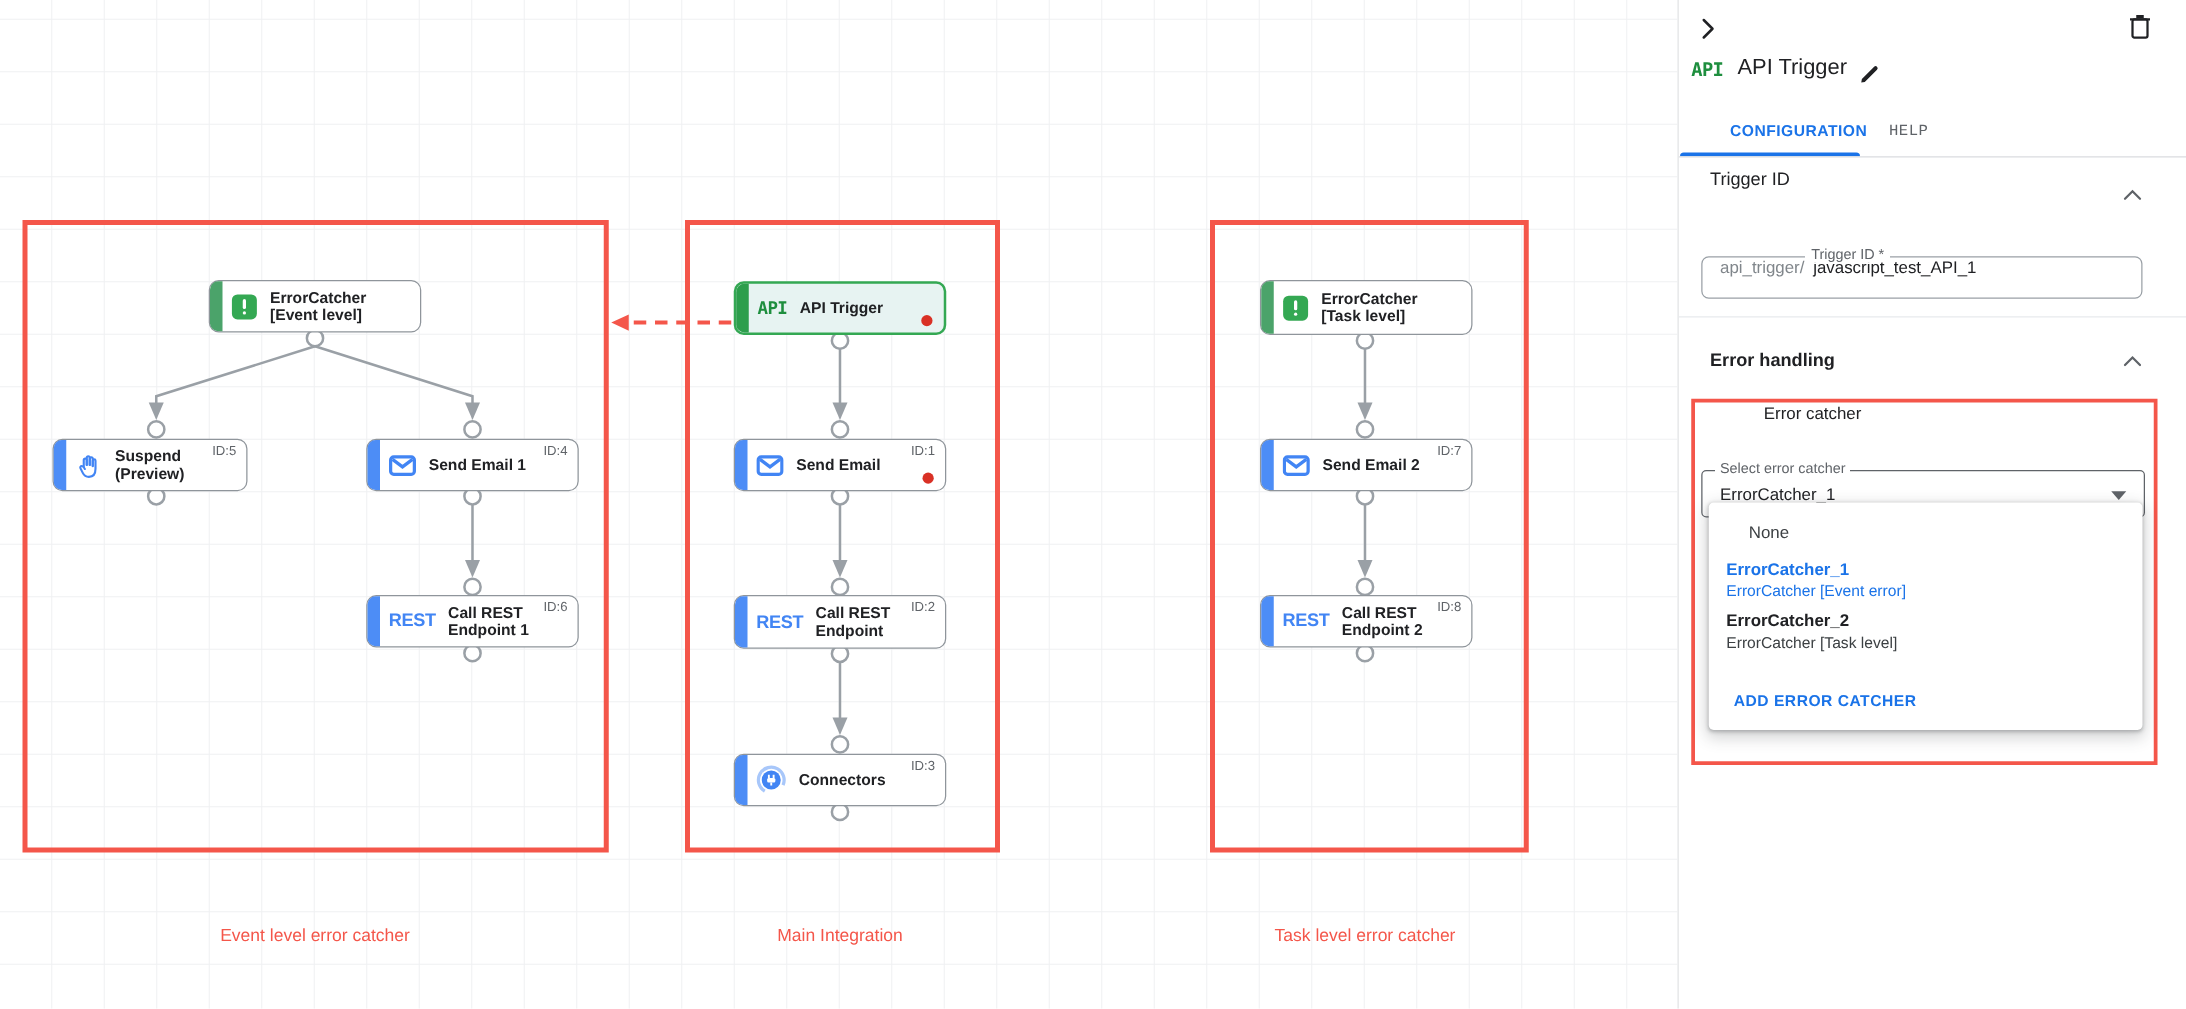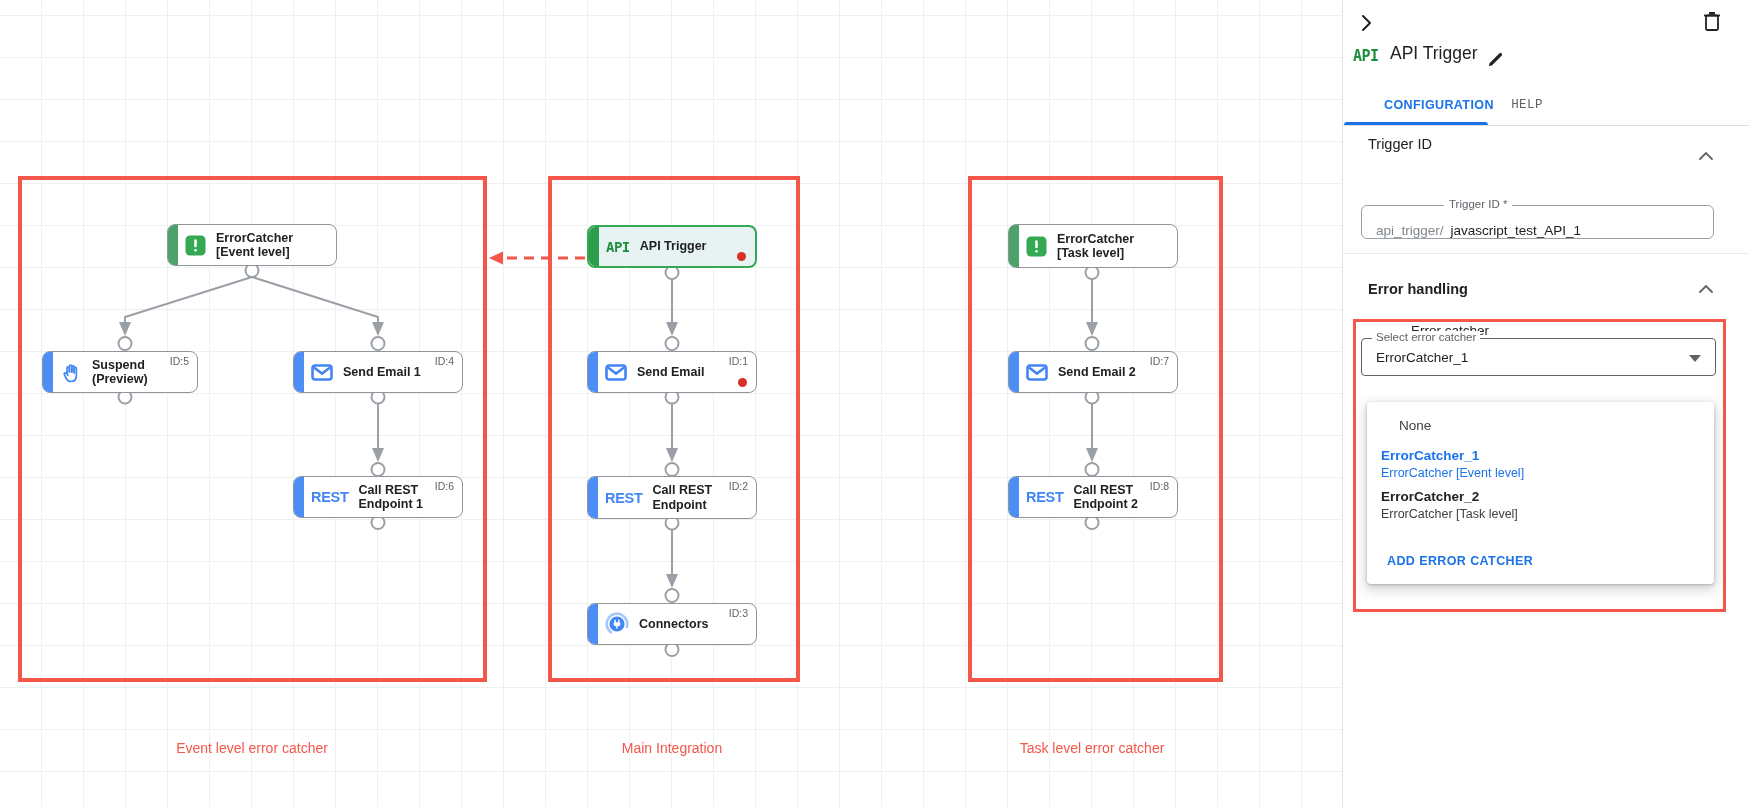--- a/index.html
+++ b/index.html
@@ -57,29 +57,29 @@
   .p-tab.active { color:#1a73e8;padding-left:40px; }
   .p-tab.inactive { color:#5f6368; font-weight:400; }
   .p-tab-underline { position:absolute; left:1px; top:122px; width:144px; height:3px; background:#1a73e8; border-radius:3px 3px 0 0; }
   .p-tabline { position:absolute; left:0; top:125px; width:407px; height:1px; background:#dadce0; }
   .p-sect-h { position:absolute; left:25px; font-size:14.5px; font-weight:500; color:#202124; }
   .p-caret { position:absolute; left:355px; width:16px; height:10px; cursor:pointer; }
   .p-divider { position:absolute; left:0; width:407px; height:1px; background:#e8eaed; }
   .p-field {
     position:absolute; left:18px; width:353px; height:34px;
     border:1px solid #9aa0a6; border-radius:6px; background:#fff;
-    display:flex; align-items:flex-end; padding-left:14px; font-size:13.5px;
+    display:flex; align-items:flex-start; padding-left:14px; font-size:13.5px;
   }
   .p-field .flabel {
     position:absolute; top:-8px; background:#fff; padding:0 5px;
     font-size:11.5px; color:#5f6368; font-weight:500;
   }
   .redbox { position:absolute; left:10px; top:319px; width:373px; height:293px; border:3px solid #f4564a; }
   .p-select {
-    position:absolute; left:18px; top:338px; width:355px; height:38px;
+    position:absolute; left:18px; top:376px; width:355px; height:38px;
     border:1px solid #5f6368; border-radius:4px; background:#fff;
     display:flex; align-items:center; padding-left:14px; font-size:13.5px; color:#202124; cursor:pointer;
   }
   .p-select .flabel { position:absolute; top:-8px; left:10px; background:#fff; padding:0 4px; font-size:11.5px; color:#5f6368; }
   .sel-caret {
     position:absolute; right:14px; top:16px; width:0; height:0;
     border-left:6px solid transparent; border-right:6px solid transparent; border-top:7px solid #5f6368;
   }
   .menu {
     position:absolute; left:24px; top:402px; width:347px; background:#fff;
@@ -341,21 +341,21 @@
   <div class="p-select">
     <span class="flabel">Select error catcher</span>
     <span>ErrorCatcher_1</span>
     <span class="sel-caret"></span>
   </div>
 
   <div class="menu">
     <div class="m-none">None</div>
     <div class="m-opt sel">
       <div class="t">ErrorCatcher_1</div>
-      <div class="s">ErrorCatcher [Event level]</div>
+      <div class="s">ErrorCatcher [Event error]</div>
     </div>
     <div class="m-opt plain">
       <div class="t">ErrorCatcher_2</div>
       <div class="s">ErrorCatcher [Task level]</div>
     </div>
     <div class="m-action">ADD ERROR CATCHER</div>
   </div>
 </div>
 
 </body></html>

